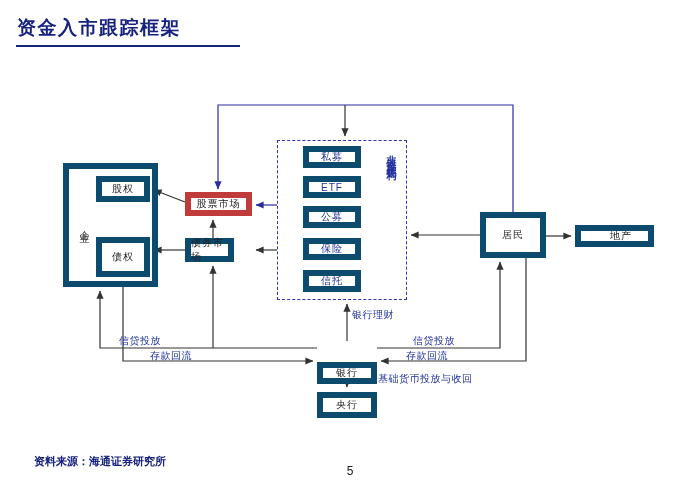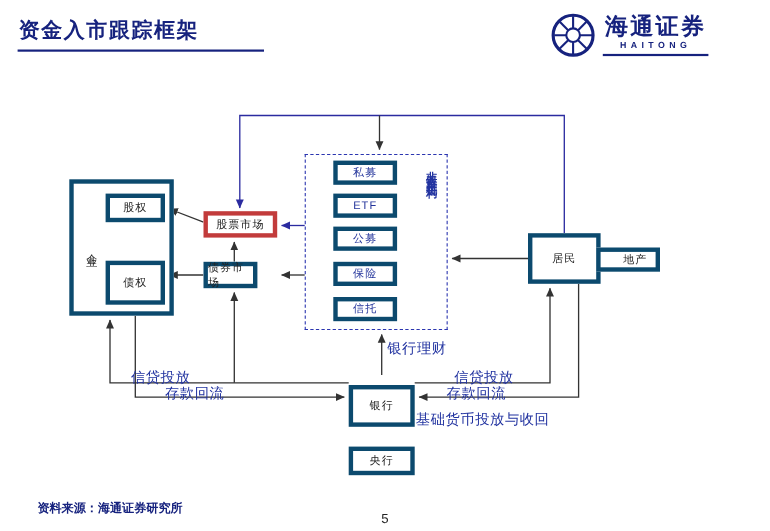--- a/index.html
+++ b/index.html
@@ -14,41 +14,41 @@
     font-family:"Liberation Serif", serif; font-weight:bold;
     font-size:19px; letter-spacing:1.5px; color:#16227e;
   }
   .title-rule { position:absolute; left:16px; top:45px; width:224px; height:1.5px; background:#16227e; }
   .logo { position:absolute; right:56px; top:11px; display:flex; align-items:center; gap:6px; }
   .logo-text { border-bottom:2.5px solid #16227e; padding:0 2px 3px 2px; text-align:center; }
   .logo-cn { font-family:"Liberation Serif", serif; font-weight:bold; font-size:21px; color:#16227e; letter-spacing:2px; line-height:1.05; }
   .logo-en { font-size:8px; font-weight:bold; letter-spacing:4px; color:#16227e; margin-top:2px; }
   
   .box {
-    position:absolute; border:4px solid #0c4a6e; background:#fff;
+    position:absolute; border:6px solid #0c4a6e; background:#fff;
     display:flex; align-items:center; justify-content:center;
     font-size:10px; color:#222; letter-spacing:1px;
   }
   .enterprise { left:63px; top:163px; width:95px; height:124px; }
   .ent-label { position:absolute; left:8px; top:50%; transform:translateY(-50%); }
   .vtext { writing-mode:vertical-rl; text-orientation:upright; letter-spacing:3px; font-size:10px; color:#222; }
   .equity { left:96px; top:176px; width:54px; height:26px; }
   .debt   { left:96px; top:237px; width:54px; height:40px; }
   .stock  { left:185px; top:192px; width:67px; height:24px; border-color:#c23b3b; }
   .bond   { left:185px; top:238px; width:49px; height:24px; }
   .dashed-box { position:absolute; left:277px; top:140px; width:130px; height:160px; border:1.5px dashed #2b35b0; background:transparent; }
   .nonbank-label { position:absolute; left:384px; top:147px; color:#2233a0; font-weight:bold; }
   .nb { left:303px; width:58px; height:22px; color:#22339a; }
   .nb0{ top:146px; } .nb1{ top:176px; } .nb2{ top:206px; } .nb3{ top:238px; } .nb4{ top:270px; }
   .residents  { left:480px; top:212px; width:66px; height:46px; }
-  .realestate { left:542px; top:225px; width:58px; height:22px;padding-left:13px; }
-  .bank    { left:317px; top:350px; width:60px; height:38px; }
-  .central { left:317px; top:406px; width:60px; height:26px; }
+  .realestate { left:575px; top:225px; width:79px; height:22px;padding-left:13px; }
+  .bank    { left:317px; top:362px; width:60px; height:22px; }
+  .central { left:317px; top:392px; width:60px; height:26px; }
   
-  .flabel { position:absolute; font-size:13px; color:#2233a0; letter-spacing:0.5px; white-space:nowrap;font-family:Liberation Mono, monospace; }
+  .flabel { position:absolute; font-size:10px; color:#2233a0; letter-spacing:0.5px; white-space:nowrap;font-family:Liberation Mono, monospace; }
   .lbl-wealth    { left:352px; top:308px; }
   .lbl-credit-l  { left:119px; top:334px; }
   .lbl-deposit-l { left:150px; top:349px; }
   .lbl-credit-r  { left:413px; top:334px; }
   .lbl-deposit-r { left:406px; top:349px; }
   .lbl-base      { left:378px; top:372px; }
   
   .arrows { position:absolute; left:0; top:0; pointer-events:none; }
   .ln { stroke:#333333; stroke-width:1.2; fill:none; }
   .ln.blue { stroke:#2b2ba0; }
@@ -64,40 +64,20 @@
   }
 </style>
 </head>
 <body>
 
 <div class="slide">
 
   <div class="title">资金入市跟踪框架</div>
   <div class="title-rule"></div>
 
-  <div class="logo">
-    <svg viewBox="0 0 44 44" width="42" height="42">
-      <circle cx="22" cy="22" r="19" fill="none" stroke="#16227e" stroke-width="3"></circle>
-      <circle cx="22" cy="22" r="6.5" fill="none" stroke="#16227e" stroke-width="2"></circle>
-      <g stroke="#16227e" stroke-width="2">
-        <line x1="22" y1="4" x2="22" y2="16"></line>
-        <line x1="22" y1="28" x2="22" y2="40"></line>
-        <line x1="4" y1="22" x2="16" y2="22"></line>
-        <line x1="28" y1="22" x2="40" y2="22"></line>
-        <line x1="9.3" y1="9.3" x2="17.5" y2="17.5"></line>
-        <line x1="26.5" y1="26.5" x2="34.7" y2="34.7"></line>
-        <line x1="34.7" y1="9.3" x2="26.5" y2="17.5"></line>
-        <line x1="17.5" y1="26.5" x2="9.3" y2="34.7"></line>
-      </g>
-    </svg>
-    <div class="logo-text">
-      <div class="logo-cn">海通证券</div>
-      <div class="logo-en">HAITONG</div>
-    </div>
-  </div>
 
   <div>
 
     <svg class="arrows" width="700" height="483" viewBox="0 0 700 483">
       <defs>
         <marker id="mD" viewBox="0 0 10 10" refX="8.5" refY="5" markerWidth="7.5" markerHeight="7.5" orient="auto-start-reverse">
           <path d="M0,1 L9,5 L0,9 Z" fill="#333333"></path>
         </marker>
         <marker id="mB" viewBox="0 0 10 10" refX="8.5" refY="5" markerWidth="7.5" markerHeight="7.5" orient="auto-start-reverse">
           <path d="M0,1 L9,5 L0,9 Z" fill="#2b2ba0"></path>

